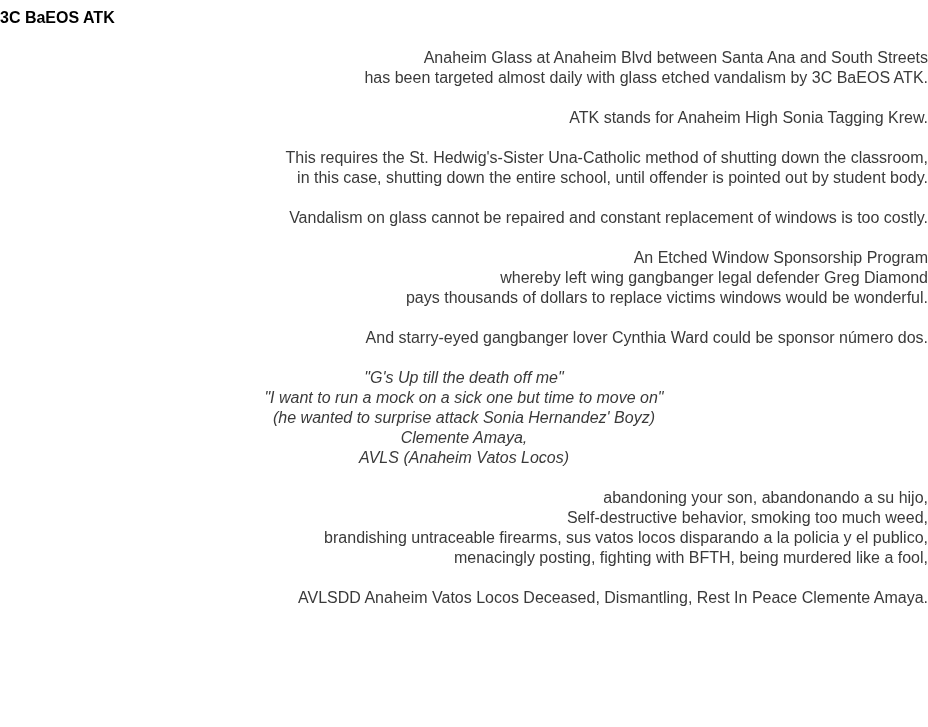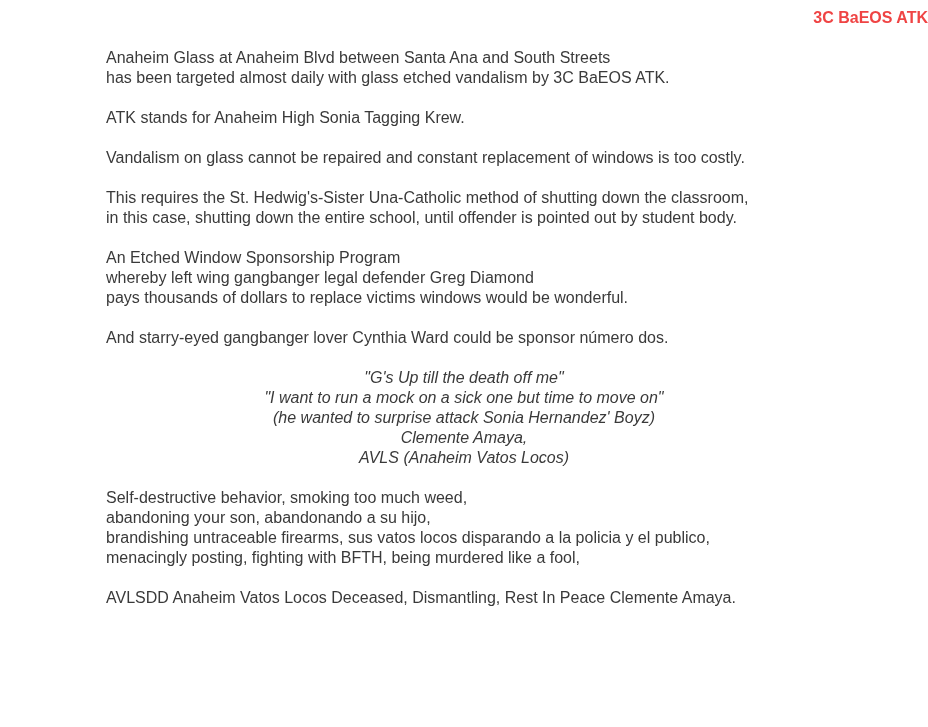--- a/index.html
+++ b/index.html
@@ -18,29 +18,30 @@
     width: 928px;
     padding-top: 8px;
     font-size: 16px;
     line-height: 20px;
     color: #3a3a3a;
   }
   .para {
     margin: 0 0 20px 0;
   }
   .para.left {
-    margin-left: 106px;
+    margin-left: 66px;
+    text-align: right;
   }
   .para.center {
     text-align: center;
   }
   .title {
     font-weight: bold;
-    color: #ef4444;
-    text-align: right;
+    color: #000000;
+    text-align: left;
   }
   .italic {
     font-style: italic;
   }
   .line {
     white-space: nowrap;
   }
 </style>
 </head>
 <body>
@@ -54,26 +55,26 @@
   <div class="para left">
     <div class="line">Anaheim Glass at Anaheim Blvd between Santa Ana and South Streets</div>
     <div class="line">has been targeted almost daily with glass etched vandalism by 3C BaEOS ATK.</div>
   </div>
 
   <div class="para left">
     <div class="line">ATK stands for Anaheim High Sonia Tagging Krew.</div>
   </div>
 
   <div class="para left">
-    <div class="line">Vandalism on glass cannot be repaired and constant replacement of windows is too costly.</div>
+    <div class="line">This requires the St. Hedwig's-Sister Una-Catholic method of shutting down the classroom,</div>
+    <div class="line">in this case, shutting down the entire school, until offender is pointed out by student body.</div>
   </div>
 
   <div class="para left">
-    <div class="line">This requires the St. Hedwig's-Sister Una-Catholic method of shutting down the classroom,</div>
-    <div class="line">in this case, shutting down the entire school, until offender is pointed out by student body.</div>
+    <div class="line">Vandalism on glass cannot be repaired and constant replacement of windows is too costly.</div>
   </div>
 
   <div class="para left">
     <div class="line">An Etched Window Sponsorship Program</div>
     <div class="line">whereby left wing gangbanger legal defender Greg Diamond</div>
     <div class="line">pays thousands of dollars to replace victims windows would be wonderful.</div>
   </div>
 
   <div class="para left">
     <div class="line">And starry-eyed gangbanger lover Cynthia Ward could be sponsor número dos.</div>
@@ -81,22 +82,22 @@
 
   <div class="para center italic">
     <div class="line">"G's Up till the death off me"</div>
     <div class="line">"I want to run a mock on a sick one but time to move on"</div>
     <div class="line">(he wanted to surprise attack Sonia Hernandez' Boyz)</div>
     <div class="line">Clemente Amaya,</div>
     <div class="line">AVLS (Anaheim Vatos Locos)</div>
   </div>
 
   <div class="para left">
+    <div class="line">abandoning your son, abandonando a su hijo,</div>
     <div class="line">Self-destructive behavior, smoking too much weed,</div>
-    <div class="line">abandoning your son, abandonando a su hijo,</div>
     <div class="line">brandishing untraceable firearms, sus vatos locos disparando a la policia y el publico,</div>
     <div class="line">menacingly posting, fighting with BFTH, being murdered like a fool,</div>
   </div>
 
   <div class="para left">
     <div class="line">AVLSDD Anaheim Vatos Locos Deceased, Dismantling, Rest In Peace Clemente Amaya.</div>
   </div>
 
 
 

